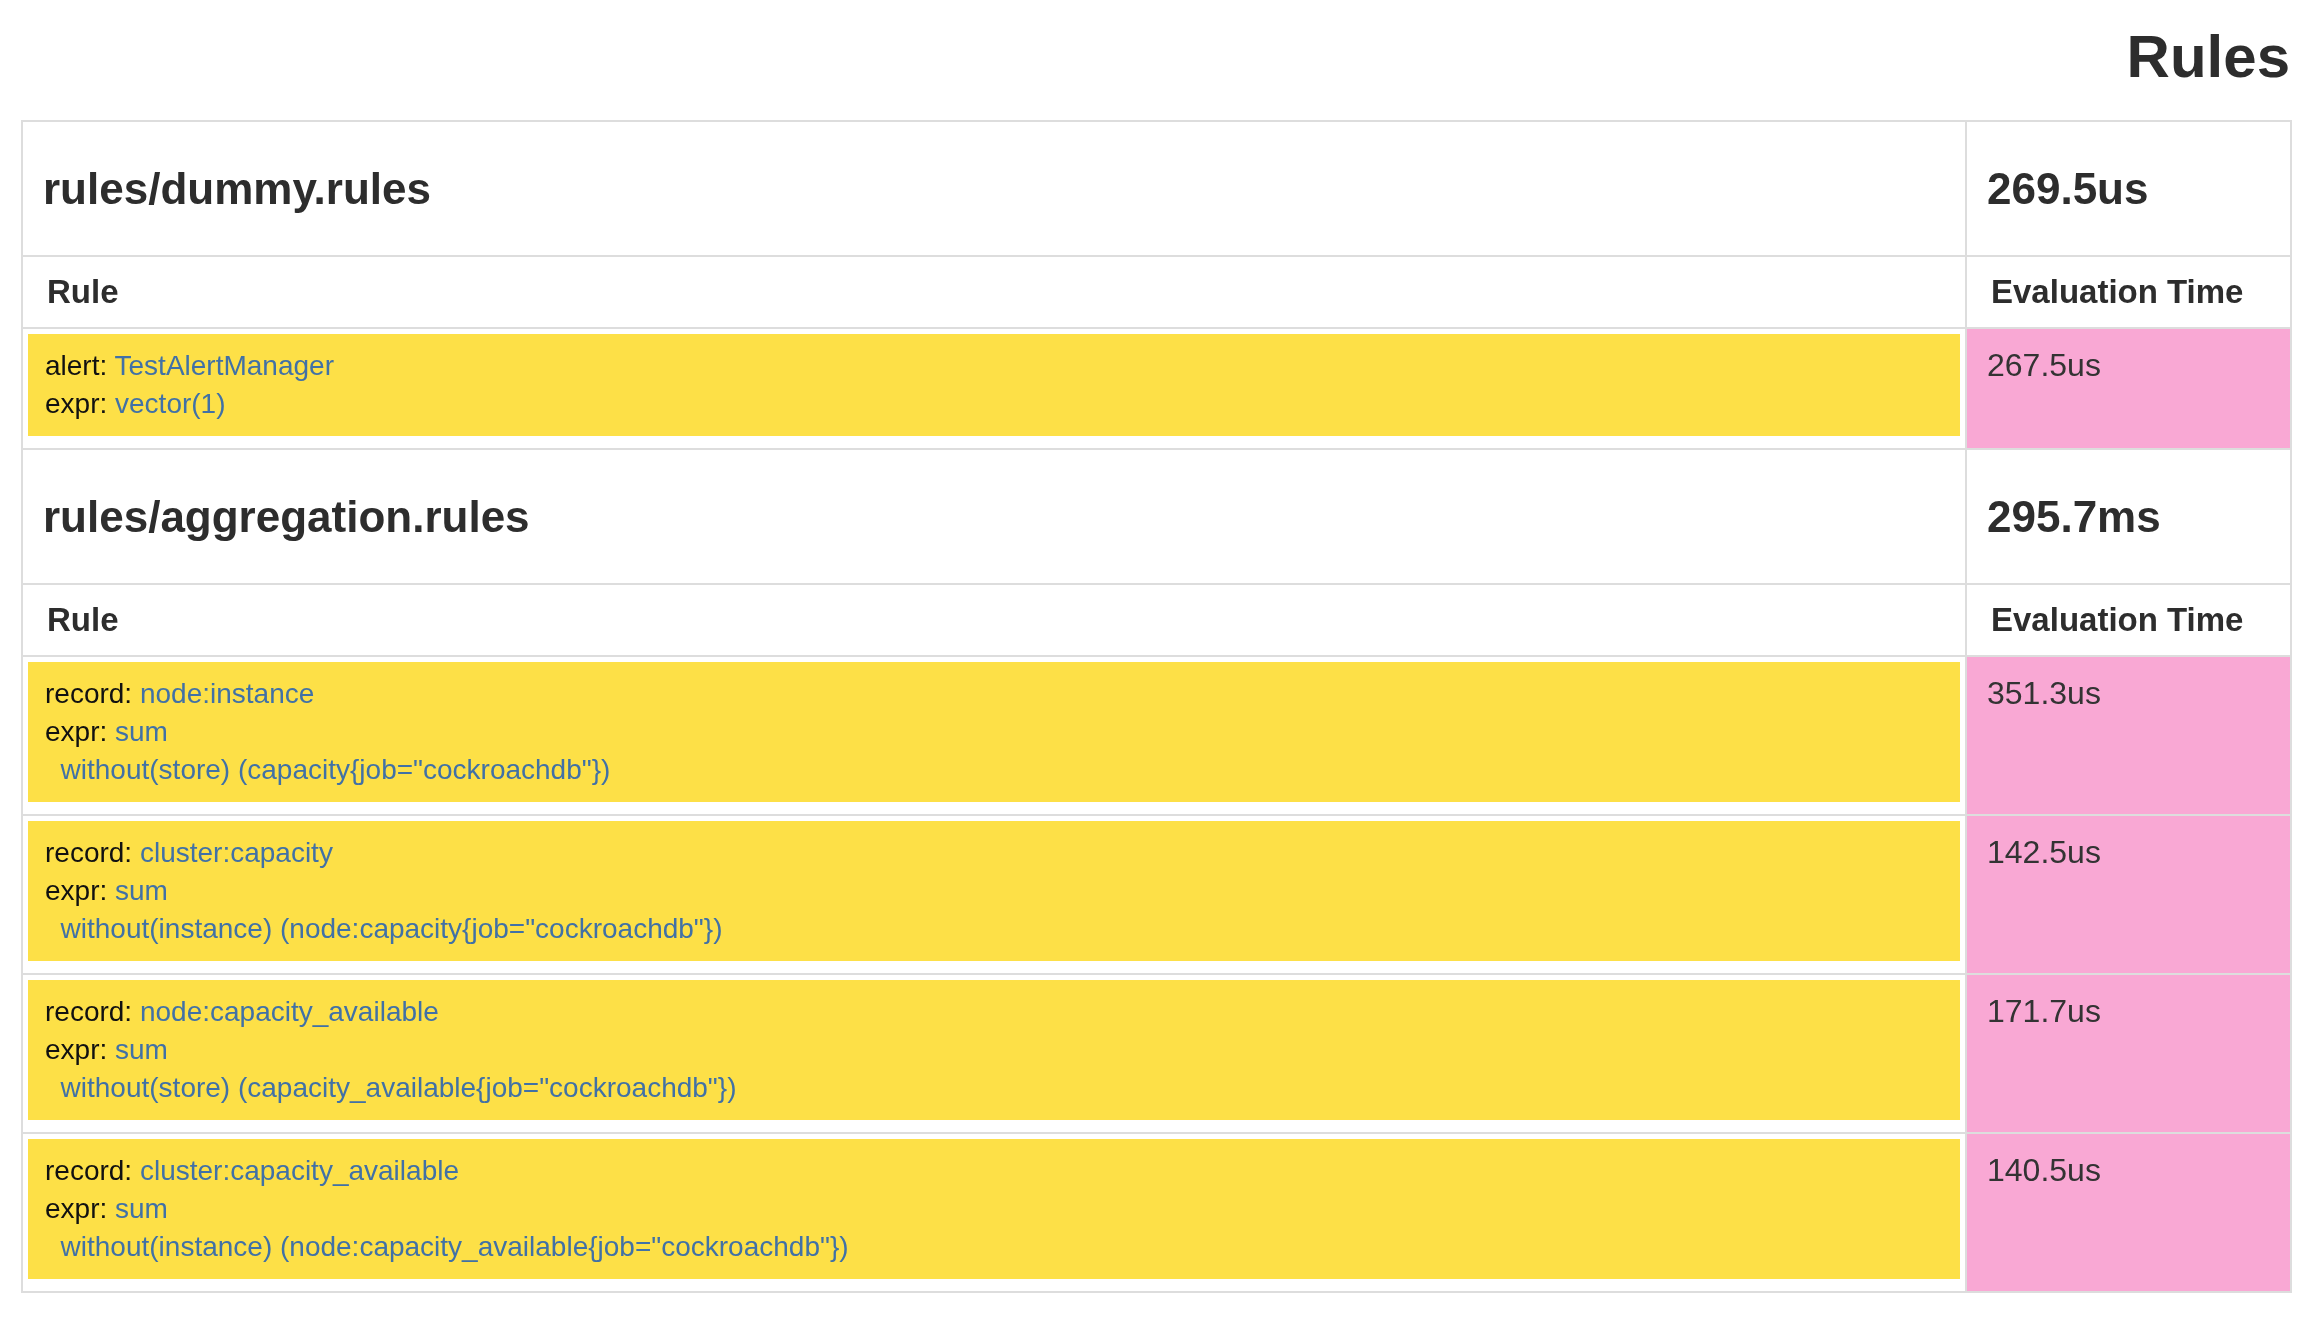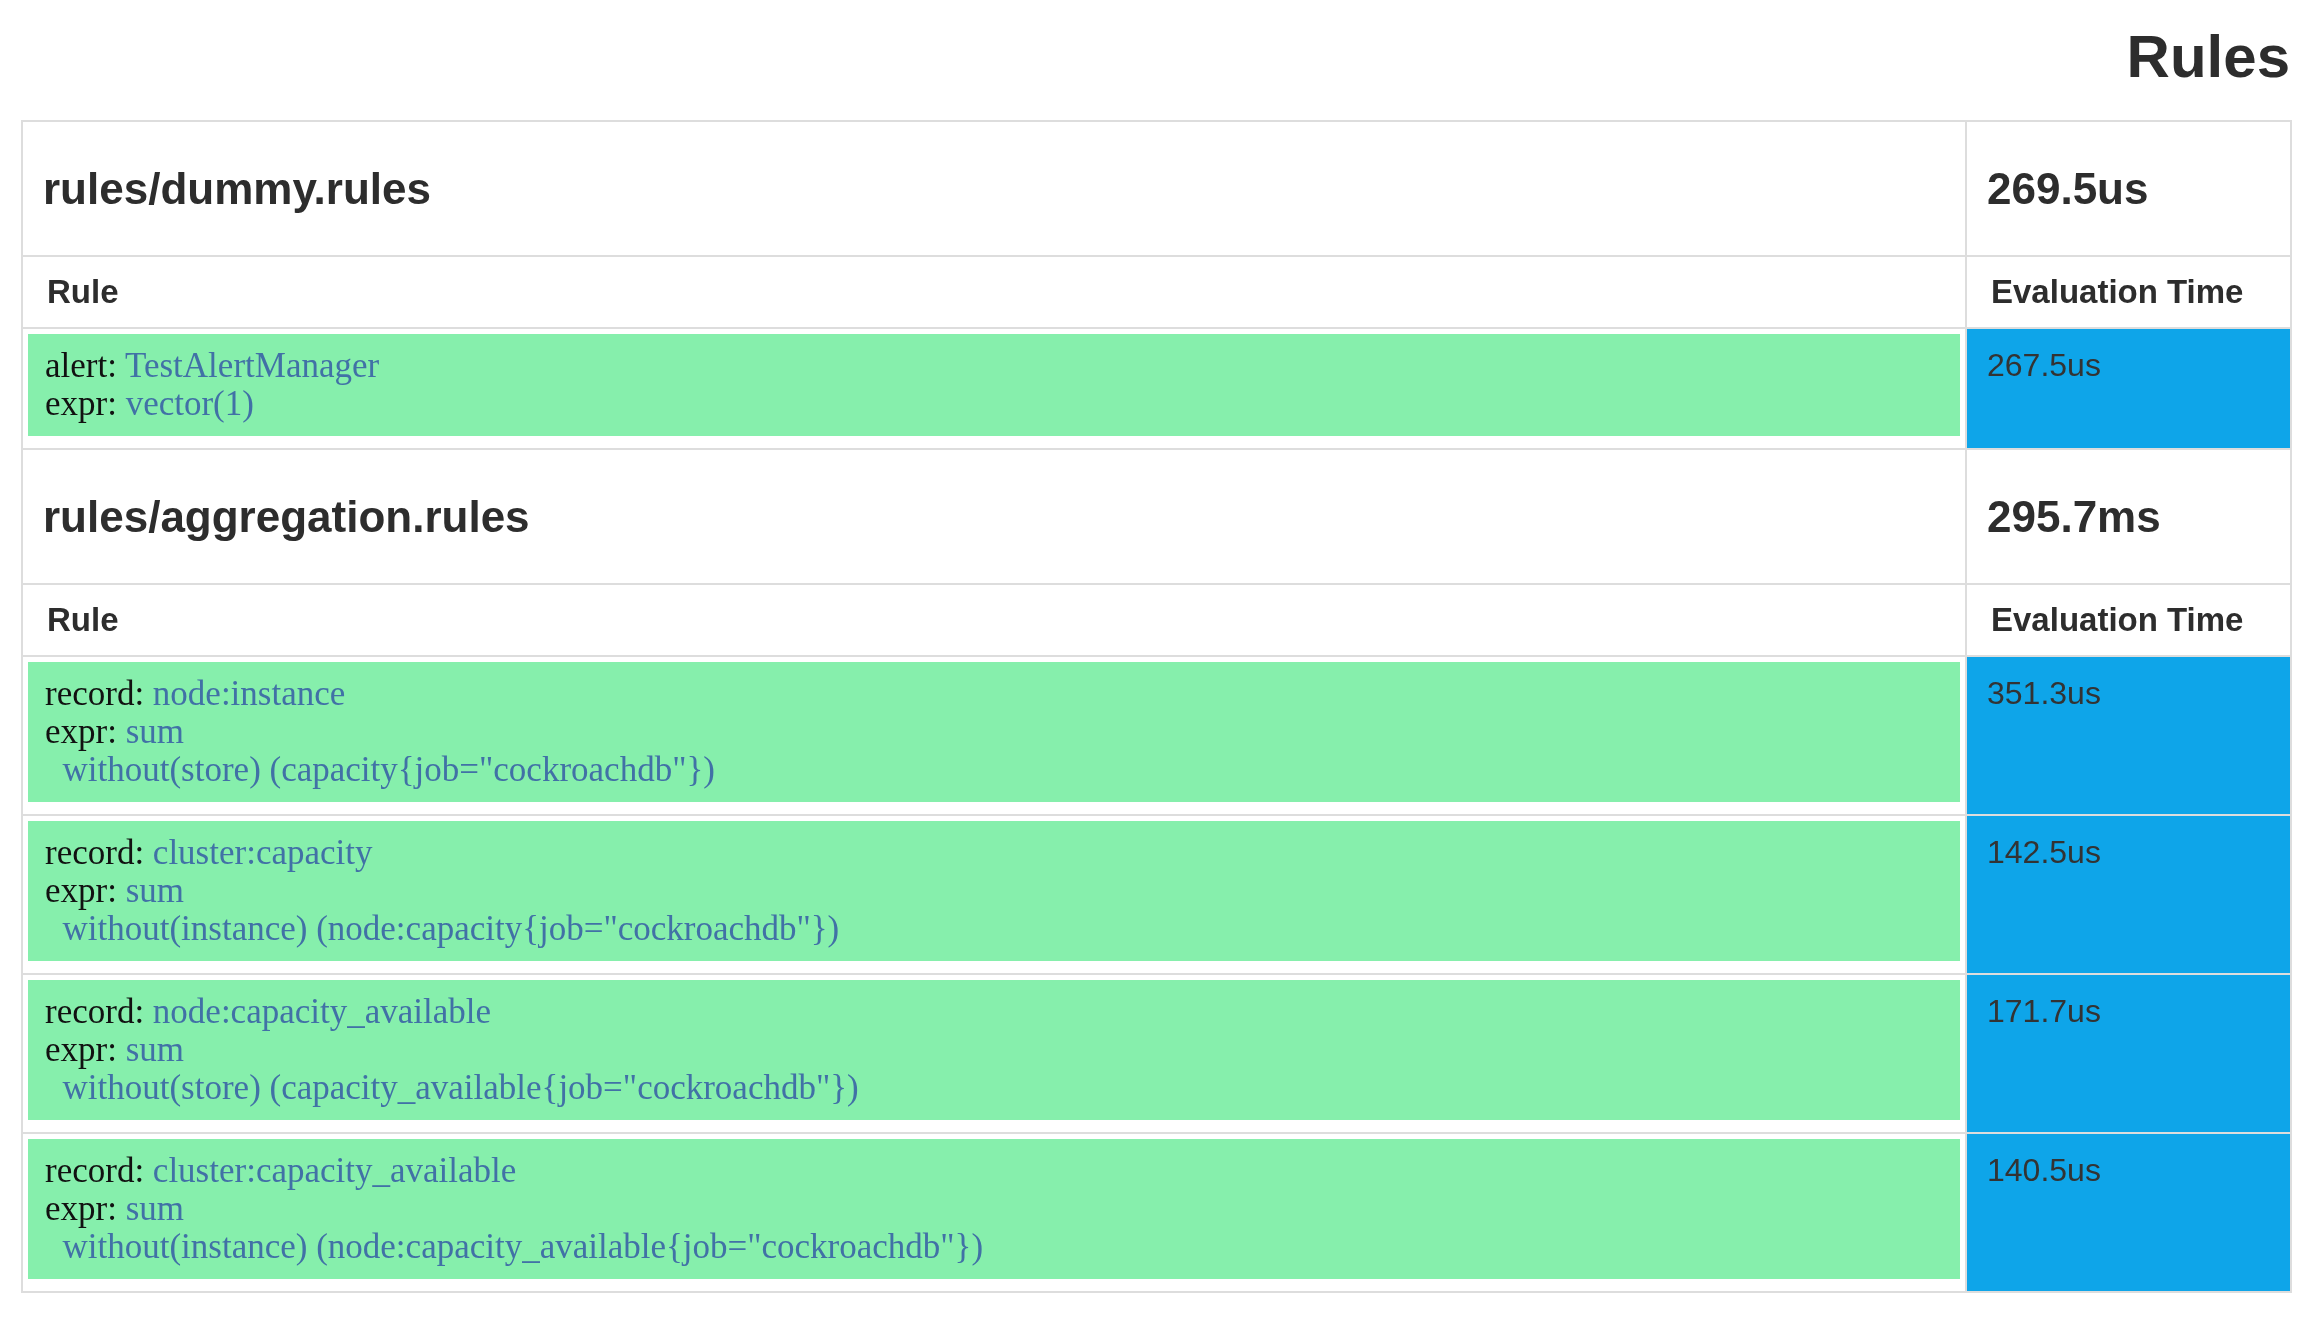--- a/index.html
+++ b/index.html
@@ -29,30 +29,30 @@
   }
   .rules-table th {
     text-align: left; font-size: 33px; font-weight: 700; color: #2d2d2d;
     padding: 16px 24px; background: #fff; vertical-align: middle;
   }
   td.rule-cell {
     padding: 5px 5px 0 5px; vertical-align: top; background: #fff;
   }
   pre.rule-text {
     margin: 0 0 12px 0; border: none; border-radius: 0;
-    background: #86efac; padding: 13px 17px;
-    font-family: Liberation Serif, serif;
-    font-size: 35px; line-height: 38px; color: #111;
+    background: #fde047; padding: 13px 17px;
+    font-family: Liberation Sans, sans-serif;
+    font-size: 28px; line-height: 38px; color: #111;
     white-space: pre; overflow: hidden;
   }
   .rule-key { color: #111; }
   .rule-val { color: #4171a6; text-decoration: none; cursor: pointer; }
   td.time-cell {
     vertical-align: top; padding: 18px 20px;
-    font-size: 32px; color: #333; background: #0ea5e9; margin-top: 22px;
+    font-size: 32px; color: #333; background: #f9a8d4; margin-top: 22px;
   }
 </style>
 </head>
 <body>
 
 <div class="page">
   <h1 class="page-title">Rules</h1>
 
   <table class="rules-table">
     <colgroup>

